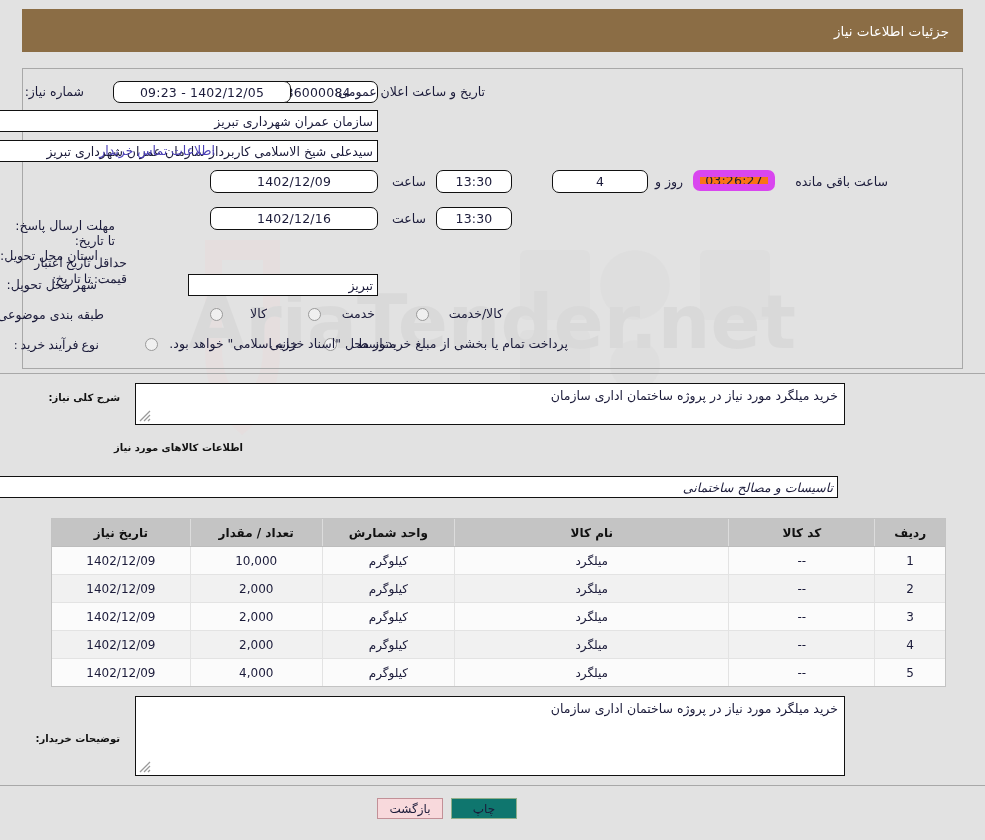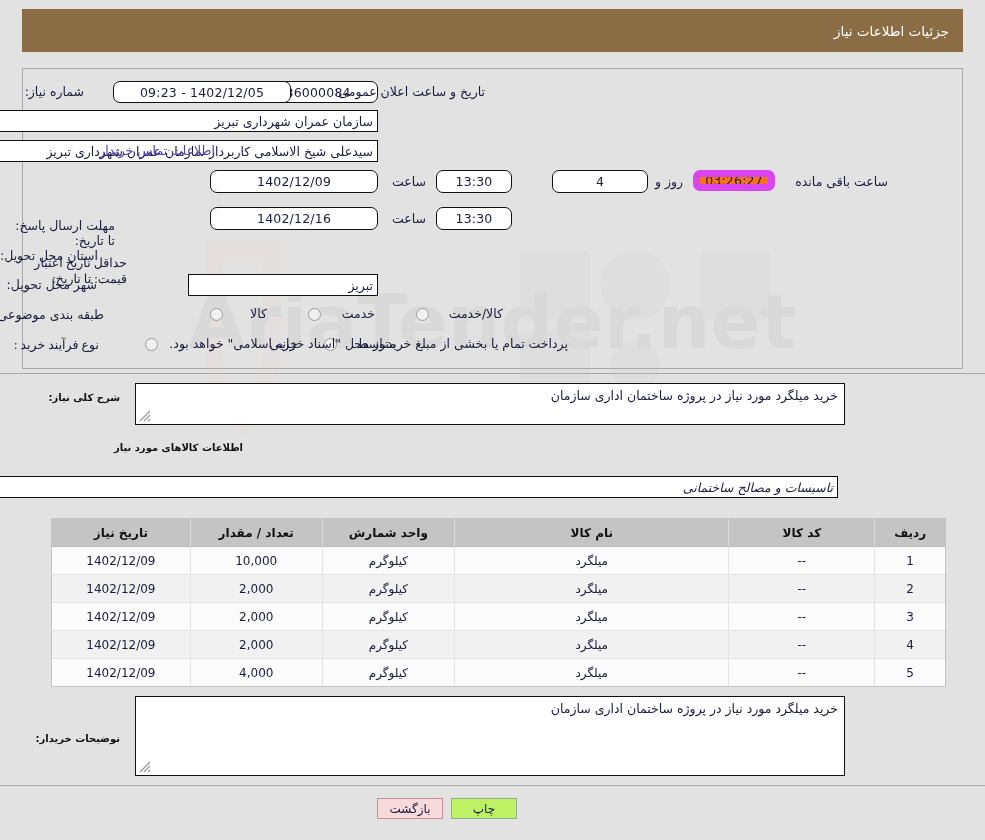--- a/index.html
+++ b/index.html
@@ -185,21 +185,21 @@
     position: absolute;
     height: 21px;
     font-size: 12px;
     border: 1px solid #8a8a8a;
     box-sizing: border-box;
     display: flex; align-items: center; justify-content: center;
     cursor: pointer;
     color: #1b1b3a;
     z-index: 3;
   }
-  .btn-print  { background: #bef264; border-color:#8fae8a; }
+  .btn-print  { background: #0f766e; border-color:#8fae8a; }
   .btn-back   { background: #f8d9dc; border-color:#c29097; }
 </style>
 </head>
 <body>
 
 <div id="page">
 
   <svg class="watermark" viewBox="0 0 985 220">
     <g fill="#c9c9c9">
       <path d="M205 10 L280 10 L280 120 Q280 175 242 205 Q205 175 205 120 Z" fill="#f3c9cb" opacity=".75"></path>

